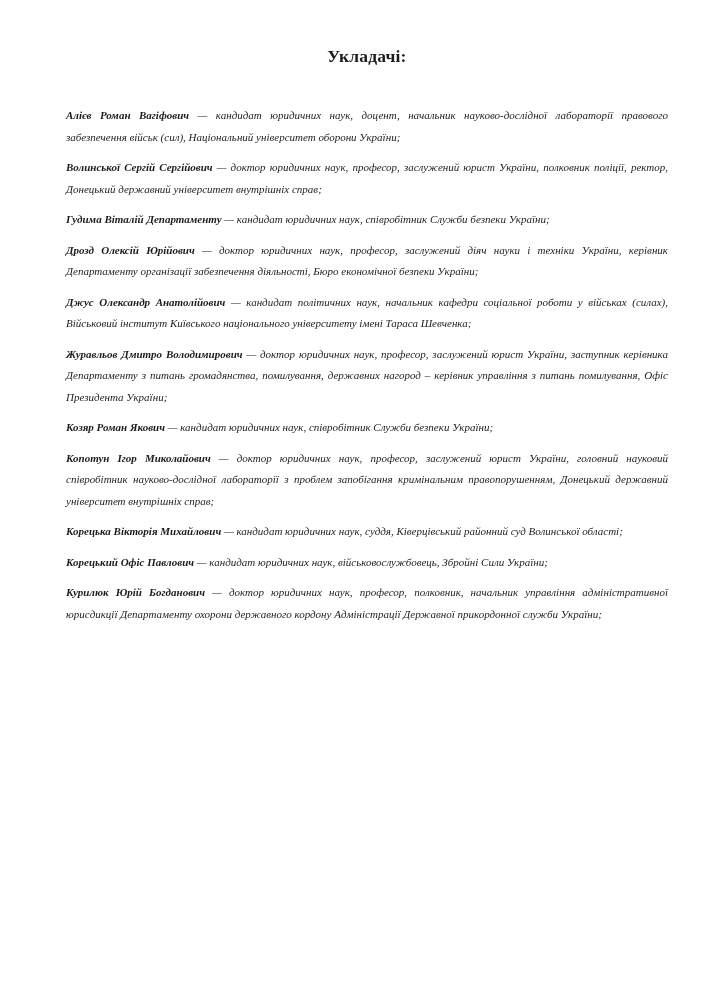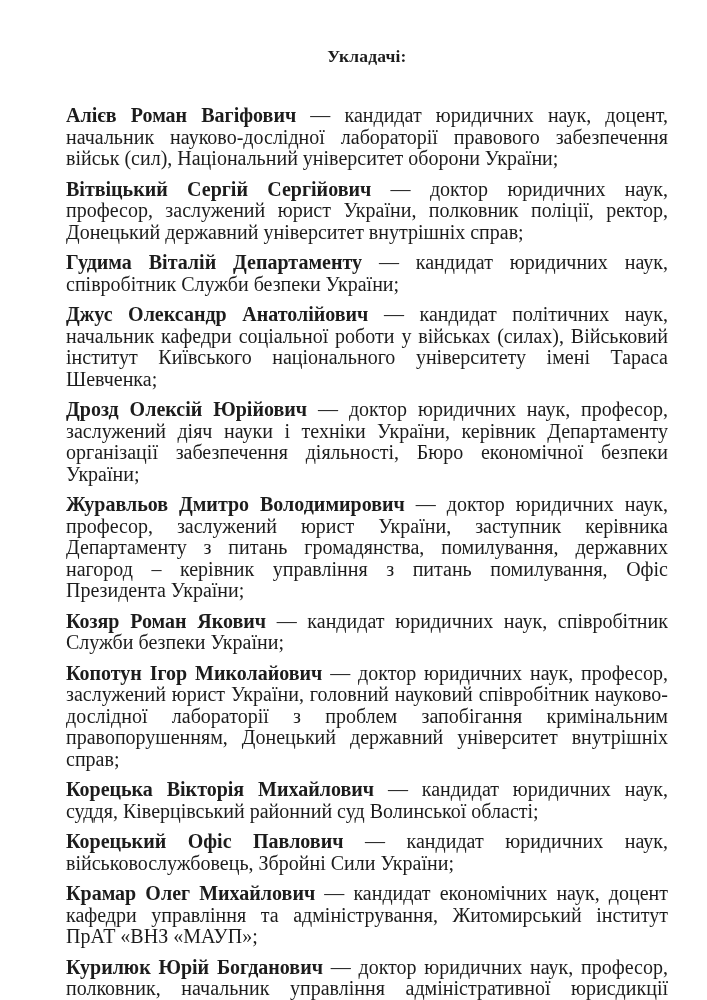--- a/index.html
+++ b/index.html
@@ -22,52 +22,52 @@
     background: #ffffff;
   }
   .doc-title {
     font-size: 17.5px;
     font-weight: bold;
     text-align: center;
     margin: 0 0 38px 0;
     letter-spacing: 0.2px;
   }
   .entry {
-    font-size: 20px;
+    font-size: 11px;
     line-height: 21.5px;
     text-align: justify;
     margin: 0 0 9px 0;
+    font-style: italic;
   }
   .entry .name {
     font-weight: bold;
   }
 </style>
 </head>
 <body>
 
 <div class="page">
   <h1 class="doc-title">Укладачі:</h1>
 
   <p class="entry"><span class="name">Алієв Роман Вагіфович</span> <span>— кандидат юридичних наук, доцент, начальник науково-дослідної лабораторії правового забезпечення військ (сил), Національний університет оборони України;</span></p>
 
-  <p class="entry"><span class="name">Вітвіцький Сергій Сергійович</span> <span>— доктор юридичних наук, професор, заслужений юрист України, полковник поліції, ректор, Донецький державний університет внутрішніх справ;</span></p>
+  <p class="entry"><span class="name">Волинської Сергій Сергійович</span> <span>— доктор юридичних наук, професор, заслужений юрист України, полковник поліції, ректор, Донецький державний університет внутрішніх справ;</span></p>
 
   <p class="entry"><span class="name">Гудима Віталій Департаменту</span> <span>— кандидат юридичних наук, співробітник Служби безпеки України;</span></p>
 
+  <p class="entry"><span class="name">Дрозд Олексій Юрійович</span> <span>— доктор юридичних наук, професор, заслужений діяч науки і техніки України, керівник Департаменту організації забезпечення діяльності, Бюро економічної безпеки України;</span></p>
+
   <p class="entry"><span class="name">Джус Олександр Анатолійович</span> <span>— кандидат політичних наук, начальник кафедри соціальної роботи у військах (силах), Військовий інститут Київського національного університету імені Тараса Шевченка;</span></p>
-
-  <p class="entry"><span class="name">Дрозд Олексій Юрійович</span> <span>— доктор юридичних наук, професор, заслужений діяч науки і техніки України, керівник Департаменту організації забезпечення діяльності, Бюро економічної безпеки України;</span></p>
 
   <p class="entry"><span class="name">Журавльов Дмитро Володимирович</span> <span>— доктор юридичних наук, професор, заслужений юрист України, заступник керівника Департаменту з питань громадянства, помилування, державних нагород – керівник управління з питань помилування, Офіс Президента України;</span></p>
 
   <p class="entry"><span class="name">Козяр Роман Якович</span> <span>— кандидат юридичних наук, співробітник Служби безпеки України;</span></p>
 
   <p class="entry"><span class="name">Копотун Ігор Миколайович</span> <span>— доктор юридичних наук, професор, заслужений юрист України, головний науковий співробітник науково-дослідної лабораторії з проблем запобігання кримінальним правопорушенням, Донецький державний університет внутрішніх справ;</span></p>
 
   <p class="entry"><span class="name">Корецька Вікторія Михайлович</span> <span>— кандидат юридичних наук, суддя, Ківерцівський районний суд Волинської області;</span></p>
 
   <p class="entry"><span class="name">Корецький Офіс Павлович</span> <span>— кандидат юридичних наук, військовослужбовець, Збройні Сили України;</span></p>
 
 
-  <p class="entry"><span class="name">Крамар Олег Михайлович</span> <span>— кандидат економічних наук, доцент кафедри управління та адміністрування, Житомирський інститут ПрАТ «ВНЗ «МАУП»;</span></p>
 
   <p class="entry"><span class="name">Курилюк Юрій Богданович</span> <span>— доктор юридичних наук, професор, полковник, начальник управління адміністративної юрисдикції Департаменту охорони державного кордону Адміністрації Державної прикордонної служби України;</span></p>
 </div>
 
 </body></html>

